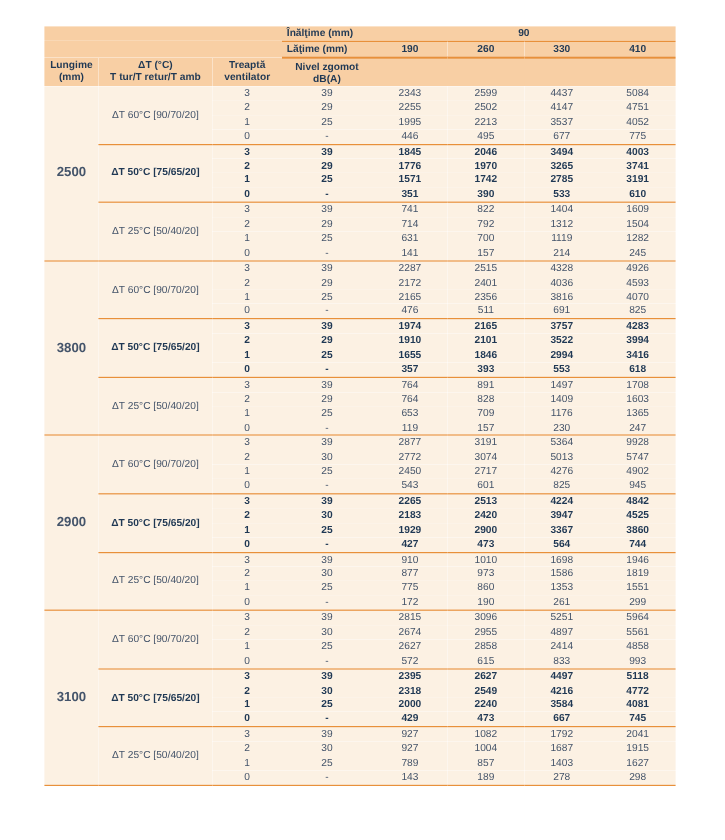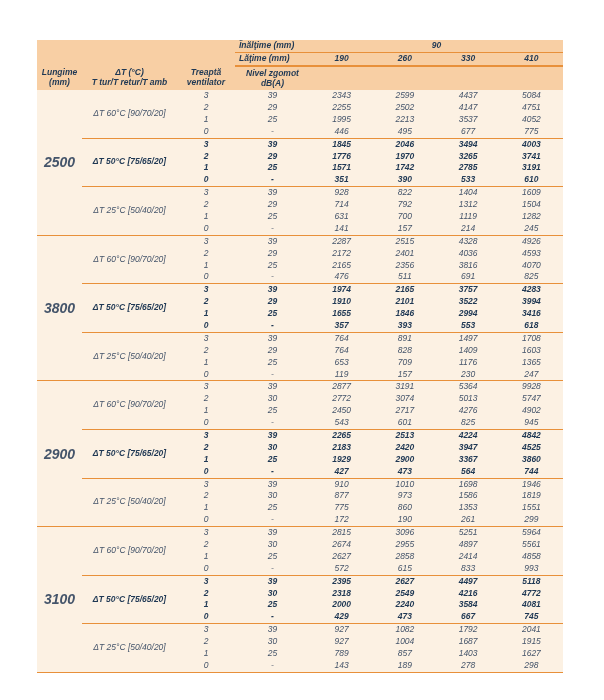--- a/index.html
+++ b/index.html
@@ -12,25 +12,24 @@
   }
   html,body{margin:0;padding:0;}
   .page{
     position:relative;
     width:604px;height:700px;
     background:var(--page-bg);
     font-family:"Liberation Sans", sans-serif;
     overflow:hidden;
   }
   table.spec{
-    position:absolute;left:37px;top:40px;
+    position:absolute;left:37px;top:22px;
     width:526px;
     border-collapse:collapse;
     table-layout:fixed;
-    font-style:italic;
   }
   .spec th,.spec td{
     padding:0;margin:0;
     font-size:8.5px;
     line-height:1.15;
     text-align:center;
     vertical-align:middle;
     overflow:hidden;
     white-space:nowrap;
   }
@@ -47,21 +46,21 @@
   .ob2{border-bottom:2px solid var(--rule);}
   .spec tbody td{
     background:var(--body-bg);
     color:var(--text-body);
     height:11.9px;
   }
   td.len{
     background:var(--page-bg);
     font-weight:700;
     color:var(--text-dark);
-    font-size:14px;
+    font-size:11px;
     border-bottom:1.5px solid var(--rule);
   }
   td.dt{
     border-bottom:1.5px solid var(--rule);
   }
   tr.gend td{border-bottom:1.5px solid var(--rule);}
   tr.boldrow td,td.boldcell{
     font-weight:700;
     color:var(--text-dark);
   }
@@ -180,21 +179,21 @@
           <td>-</td>
           <td>351</td>
           <td>390</td>
           <td>533</td>
           <td>610</td>
         </tr>
         <tr class="">
           <td class="dt" rowspan="4">ΔT 25°C [50/40/20]</td>
           <td>3</td>
           <td>39</td>
-          <td>928</td>
+          <td>741</td>
           <td>822</td>
           <td>1404</td>
           <td>1609</td>
         </tr>
         <tr class="">
           <td>2</td>
           <td>29</td>
           <td>714</td>
           <td>792</td>
           <td>1312</td>

